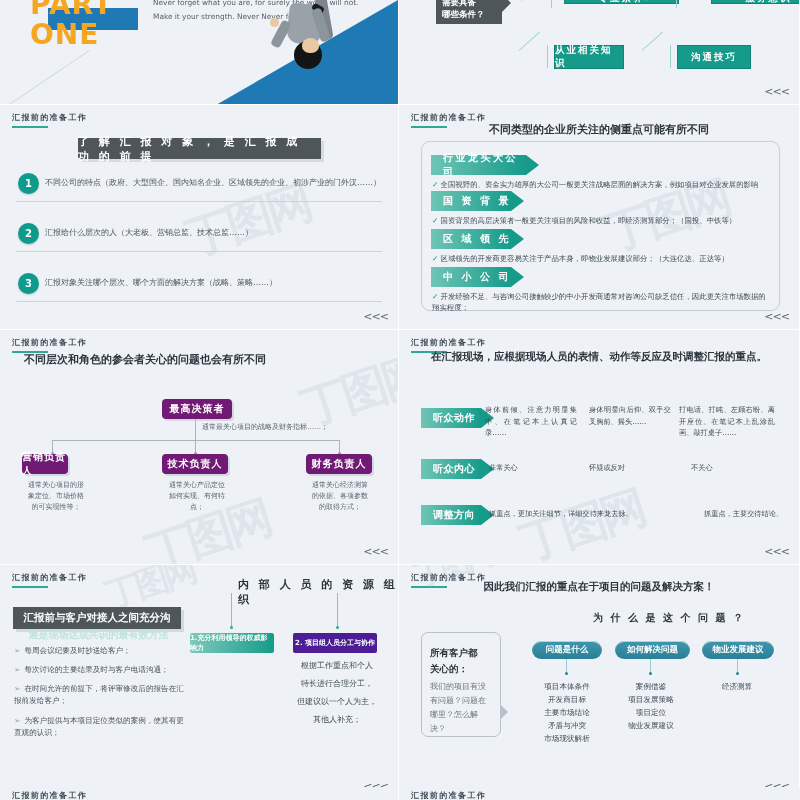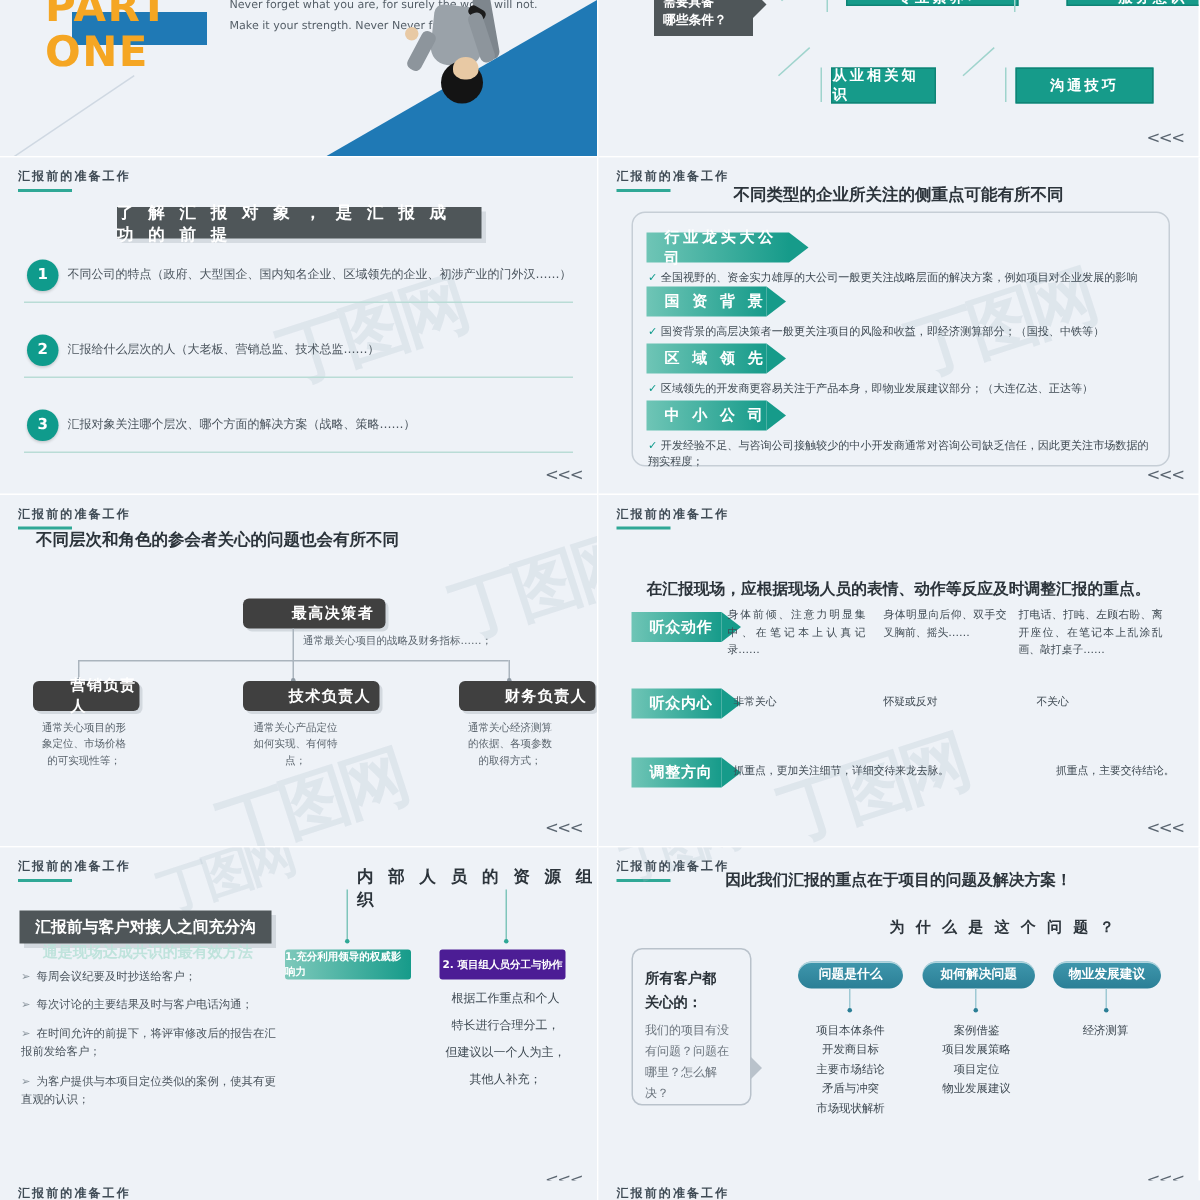--- a/index.html
+++ b/index.html
@@ -107,30 +107,29 @@
   }
   .arrowban:after{
     content:"";position:absolute;right:-13px;top:0;
     border:10px solid transparent;border-left:13px solid #169b8a;border-right:0;
   }
   .s4 .li{position:absolute;font-size:7.4px;color:#3f4a53;line-height:11px;}
   .s4 .li b{color:#0f9b8c;font-weight:normal;}
   
   .s5 .t{position:absolute;top:22px;left:0;right:0;text-align:left;font-size:11px;font-weight:bold;color:#2c343b;margin-left:24px;}
   .pill{
-    position:absolute;background:#404040;color:#fff;font-weight:bold;
+    position:absolute;background:#701a75;color:#fff;font-weight:bold;
     border-radius:4px;display:flex;align-items:center;justify-content:center;
     box-shadow:2px 2px 0 rgba(150,160,170,.3);
-    padding-left:25px;
   }
   .s5 .note{position:absolute;font-size:7px;color:#5a646d;line-height:11px;text-align:center;}
   .s5 .ln{position:absolute;background:#aab4bd;}
   .s5 .dot{position:absolute;width:3px;height:3px;border-radius:50%;background:#8d98a2;}
   
-  .s6 .t{position:absolute;top:20px;left:0;right:0;text-align:center;font-size:10.5px;font-weight:bold;color:#2c343b;margin-top:36px;}
+  .s6 .t{position:absolute;top:20px;left:0;right:0;text-align:center;font-size:10.5px;font-weight:bold;color:#2c343b;}
   .s6 .cell{position:absolute;font-size:7.2px;color:#3f4a53;line-height:11.5px;}
   
   .s7 .t{position:absolute;top:12px;left:190px;font-size:11px;font-weight:bold;color:#2c343b;letter-spacing:3px;margin-left:48px;}
   .s7 .darkban{
     position:absolute;left:13px;top:42px;width:168px;height:22px;background:#4f5659;
     color:#fff;font-size:10.5px;font-weight:bold;display:flex;align-items:center;
     justify-content:center;box-shadow:3px 3px 0 rgba(150,160,170,.3);
   }
   .s7 .sub{position:absolute;left:16px;top:63px;width:165px;text-align:center;font-size:10px;font-weight:bold;color:#bfe3dc;}
   .s7 .bullet{position:absolute;left:14px;font-size:7.6px;color:#4a545d;line-height:12px;width:175px;}
@@ -211,21 +210,21 @@
       <span>服务意识</span>
     </div>
     <div class="conn" style="left:152px;top:-8px;height:16px;"></div>
     <div class="conn" style="left:277px;top:-8px;height:16px;"></div>
     <div class="slash" style="left:122px;top:0px;"></div>
     <div class="slash" style="left:247px;top:0px;"></div>
 
     <div class="tbox" style="left:155px;top:45px;width:70px;">
       <span>从业相关知识</span>
     </div>
-    <div class="tbox" style="left:278px;top:45px;width:92px;">
+    <div class="tbox" style="left:278px;top:45px;width:74px;">
       <span>沟通技巧</span>
     </div>
     <div class="conn" style="left:148px;top:45px;height:23px;"></div>
     <div class="conn" style="left:271px;top:45px;height:23px;"></div>
     <div class="slash" style="left:120px;top:50px;"></div>
     <div class="slash" style="left:243px;top:50px;"></div>
 
     <div class="chev">&lt;&lt;&lt;</div>
   </div>
 

